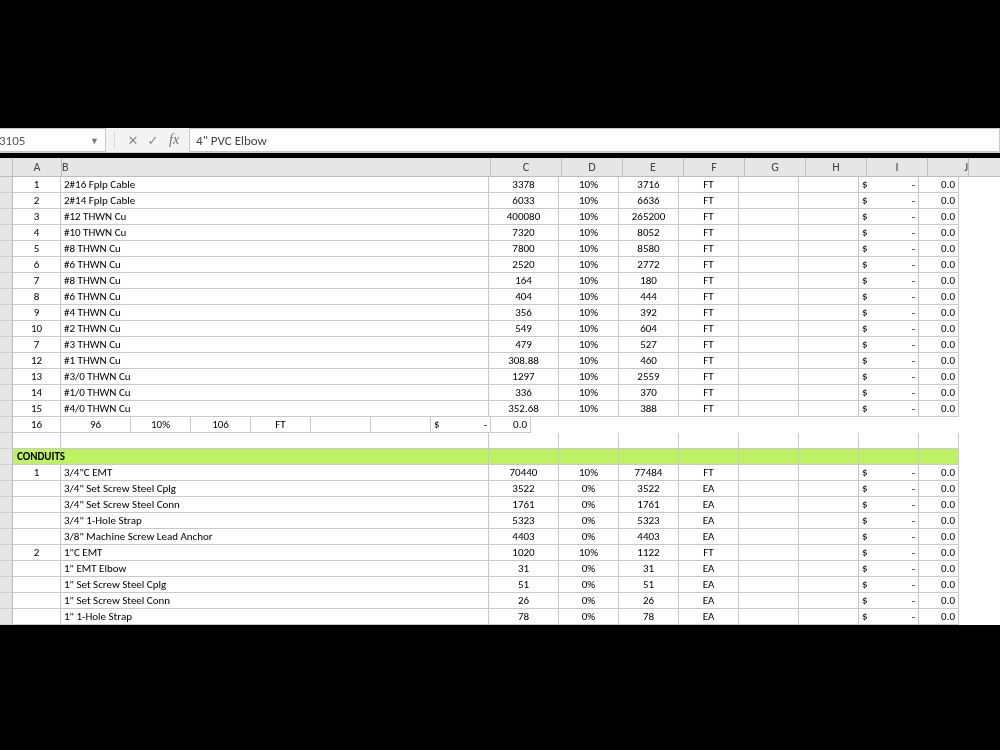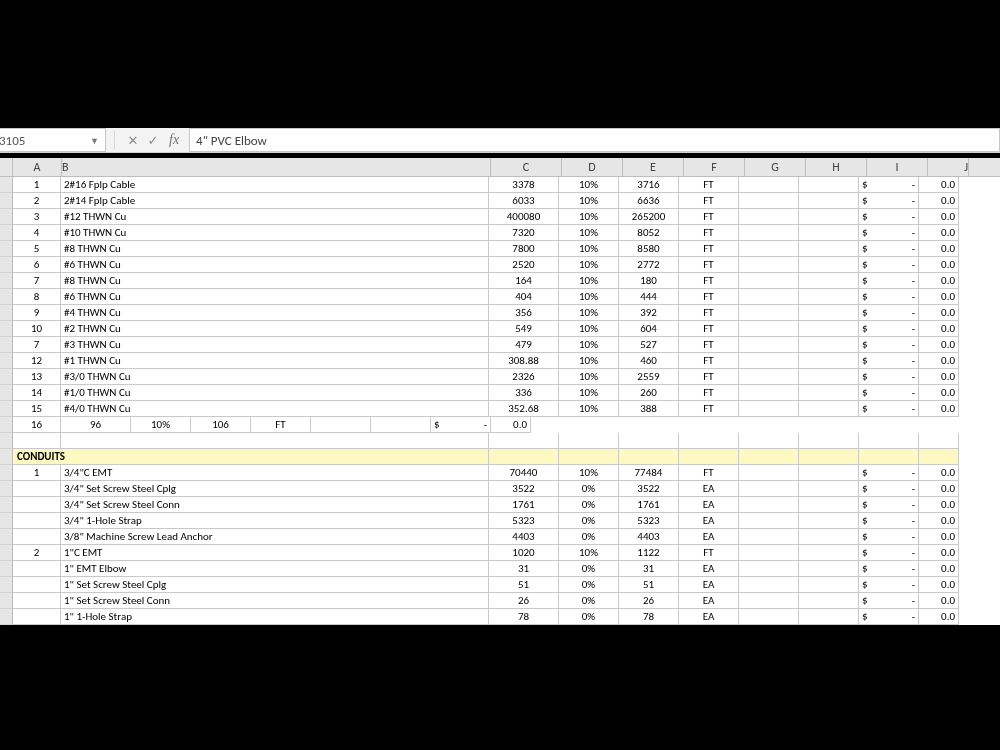--- a/index.html
+++ b/index.html
@@ -143,21 +143,21 @@
   .wD { width: 60px; text-align: center; }
   .wE { width: 60px; text-align: center; }
   .wF { width: 60px; text-align: center; }
   .wG { width: 60px; }
   .wH { width: 60px; }
   .wI { width: 60px;}
   .wJ { width: 40px; text-align: right;}
   .dollar { float: left; }
   .dash  { float: right;}
   .section {
-    background: #fef9c3;
+    background: #bef264;
     font-weight: bold;
     text-align: left;
   }
   
 </style>
 </head>
 <body>
 
 <div class="viewport">
 
@@ -379,39 +379,39 @@
           <div class="cell wI">
             <span class="dollar">$</span>
             <span class="dash">-</span>
           </div>
           <div class="cell wJ">0.0</div>
         </div>
         <div class="row">
           <div class="rhd"></div>
           <div class="cell wA">13</div>
           <div class="cell wB">#3/0 THWN Cu</div>
-          <div class="cell wC">2326</div>
+          <div class="cell wC">1297</div>
           <div class="cell wD">10%</div>
           <div class="cell wE">2559</div>
           <div class="cell wF">FT</div>
           <div class="cell wG"></div>
           <div class="cell wH"></div>
           <div class="cell wI">
             <span class="dollar">$</span>
             <span class="dash">-</span>
           </div>
           <div class="cell wJ">0.0</div>
         </div>
         <div class="row">
           <div class="rhd"></div>
           <div class="cell wA">14</div>
           <div class="cell wB">#1/0 THWN Cu</div>
           <div class="cell wC">336</div>
           <div class="cell wD">10%</div>
-          <div class="cell wE">260</div>
+          <div class="cell wE">370</div>
           <div class="cell wF">FT</div>
           <div class="cell wG"></div>
           <div class="cell wH"></div>
           <div class="cell wI">
             <span class="dollar">$</span>
             <span class="dash">-</span>
           </div>
           <div class="cell wJ">0.0</div>
         </div>
         <div class="row">

